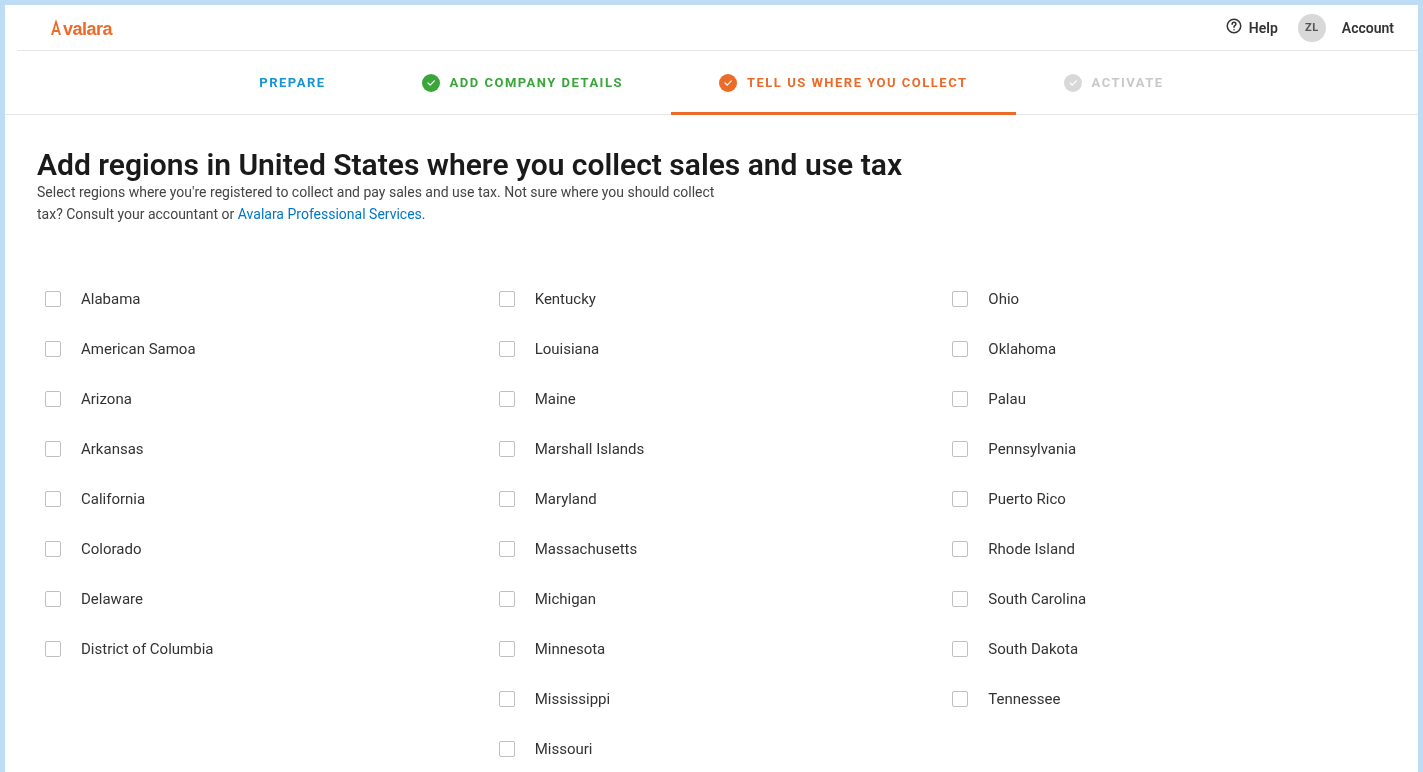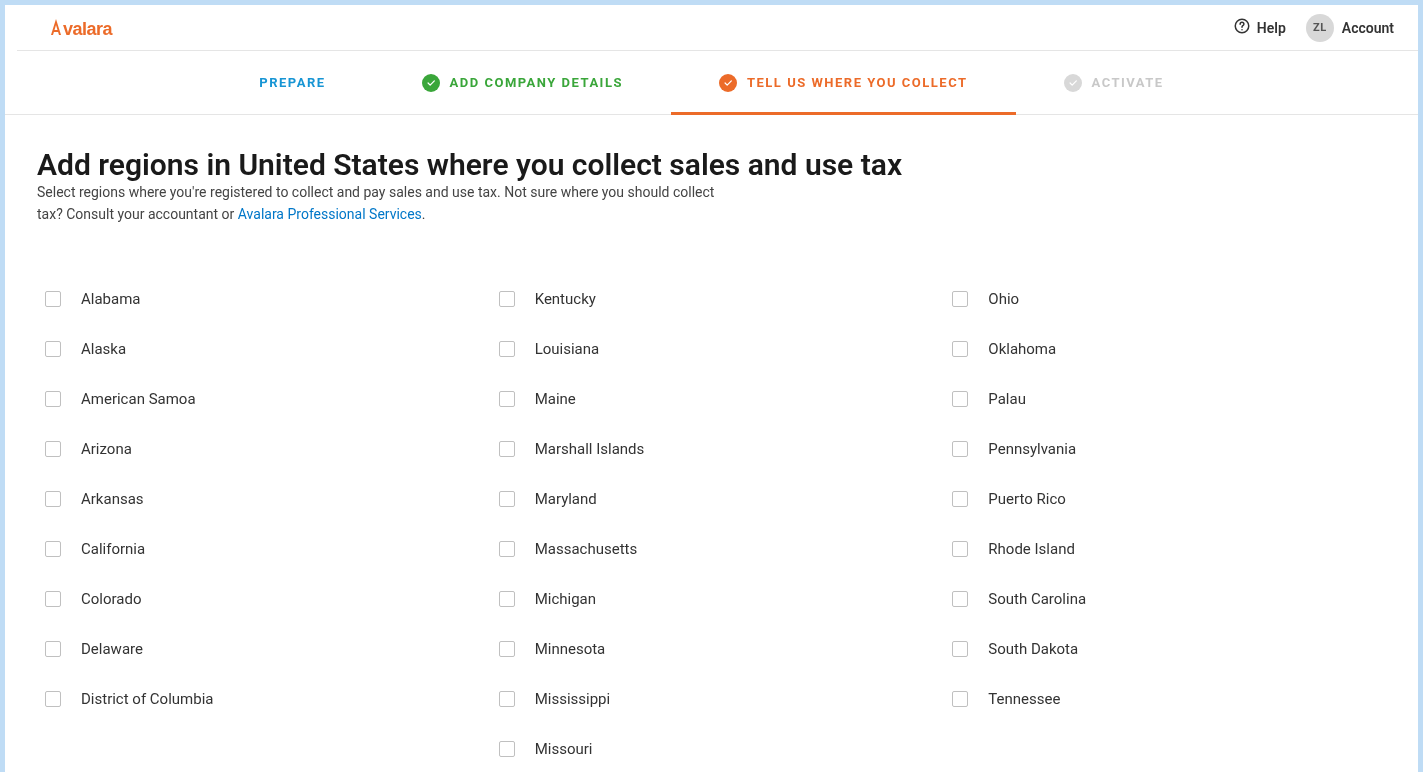--- a/index.html
+++ b/index.html
@@ -40,21 +40,21 @@
       gap: 6px;
       cursor: pointer;
       font-size: 14px;
       font-weight: 600;
       color: #333;
       justify-content: space-between;
     }
     .account-wrap {
       display: flex;
       align-items: center;
-      gap: 8px;
+      gap: 16px;
       cursor: pointer;
       font-size: 14px;
       font-weight: 600;
       color: #333;
     }
     .avatar-badge {
       width: 28px;
       height: 28px;
       border-radius: 50%;
       background: #d8d8d8;
@@ -225,24 +225,20 @@
     </p>
 
     <div class="region-cols">
       <div class="region-col">
           <label class="region-item">
             <span class="cb"></span>
             <span>Alabama</span>
           </label>
           <label class="region-item">
             <span class="cb"></span>
-            <span>Alaska</span>
-          </label>
-          <label class="region-item">
-            <span class="cb"></span>
             <span>American Samoa</span>
           </label>
           <label class="region-item">
             <span class="cb"></span>
             <span>Arizona</span>
           </label>
           <label class="region-item">
             <span class="cb"></span>
             <span>Arkansas</span>
           </label>

